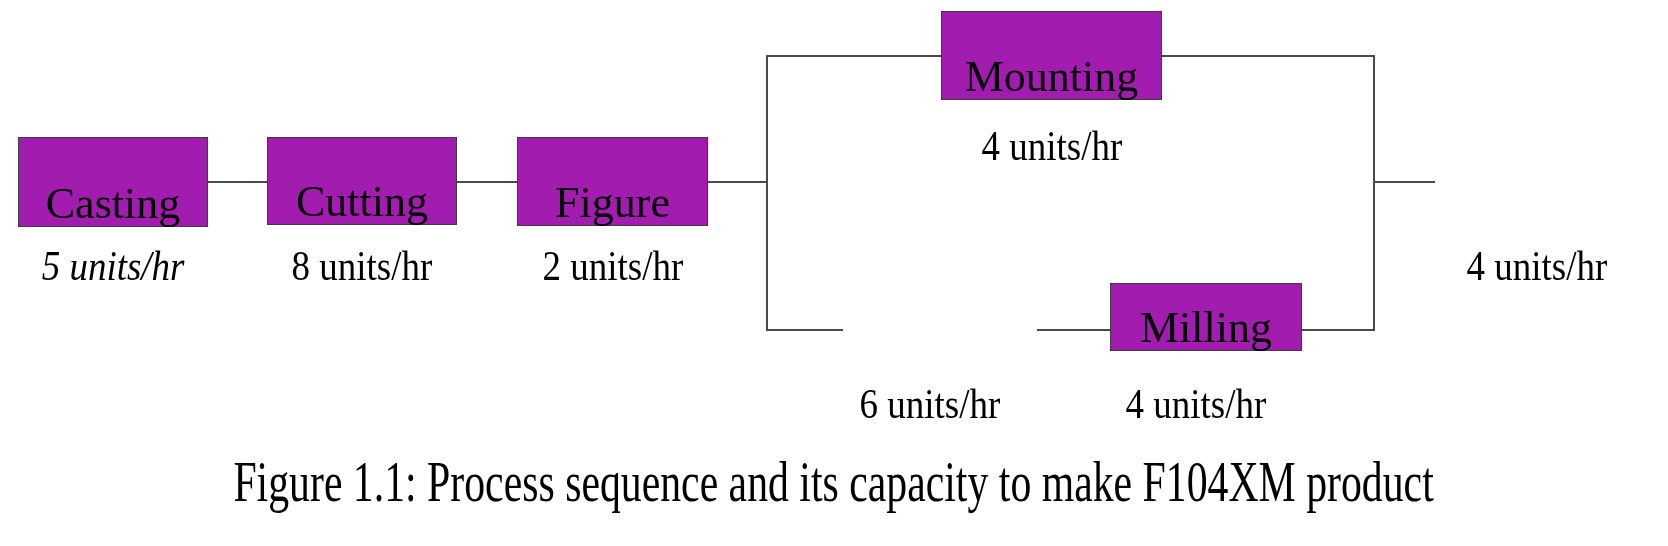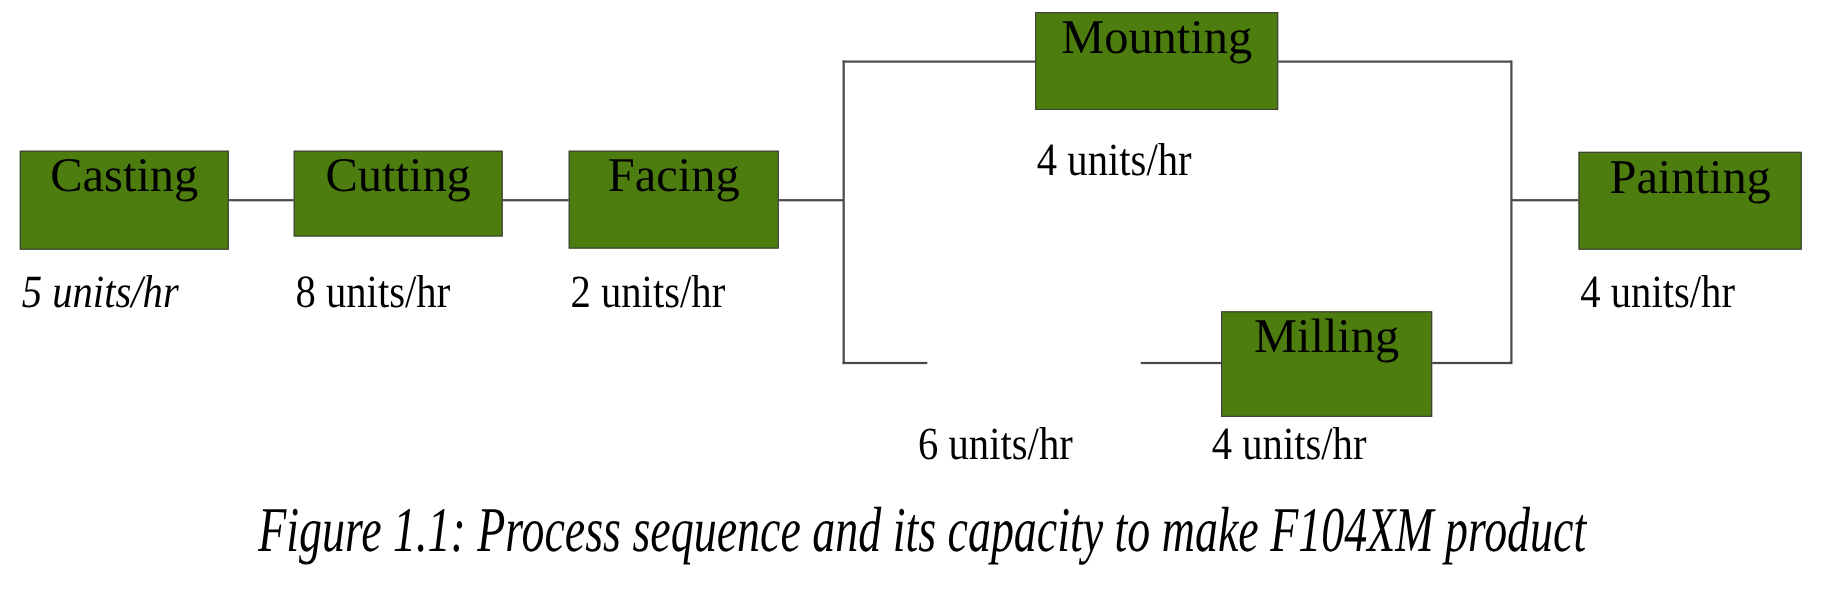--- a/index.html
+++ b/index.html
@@ -13,36 +13,36 @@
     height: 546px;
     background: #ffffff;
     font-family: "Liberation Serif", "DejaVu Serif", serif;
     color: #000000;
     overflow: hidden;
   }
   .pbox {
     position: absolute;
     box-sizing: border-box;
     border: 1.5px solid #3d3d3d;
-    background: #4d7c0f;
+    background: #a21caf;
     display: flex;
-    align-items: flex-start;
+    align-items: flex-end;
     justify-content: center;
   }
   .pbox .lbl {
     font-size: 44px;
     line-height: 1;
     white-space: nowrap;
     color: #000000;
   }
   .cap-lbl {
     position: absolute;
     font-size: 42px;
     line-height: 1.1;
-    text-align: left;
+    text-align: center;
     white-space: nowrap;
     color: #000000;
   }
   .cap-lbl .squeeze {
     display: inline-block;
     transform: scaleX(0.88);
     transform-origin: center;
   }
   .hline, .vline {
     position: absolute;
@@ -53,35 +53,34 @@
   .caption {
     position: absolute;
     left: 0;
     top: 452px;
     width: 1604px;
     text-align: center;
     font-size: 58px;
     line-height: 1.05;
     white-space: nowrap;
     color: #000000;
-    font-style: italic;
   }
   .caption .squeeze {
     display: inline-block;
     transform: scaleX(0.72);
     transform-origin: center;
   }
 
   
   #box-casting  { left: 18px;   top: 137px; width: 190px; height: 90px; }
-  #box-cutting  { left: 267px;  top: 137px; width: 190px; height: 78px; }
+  #box-cutting  { left: 267px;  top: 137px; width: 190px; height: 88px; }
   #box-facing   { left: 517px;  top: 137px; width: 191px; height: 89px; }
   #box-mounting { left: 941px;  top: 11px;  width: 221px; height: 89px; }
   #box-drilling { left: 843px;  top: 283px; width: 194px; height: 90px; }
-  #box-milling  { left: 1110px; top: 283px; width: 192px; height: 96px; }
+  #box-milling  { left: 1110px; top: 283px; width: 192px; height: 68px; }
   #box-painting { left: 1435px; top: 138px; width: 203px; height: 89px; }
 
   
   #cap-casting  { left: 10px;   top: 243px; width: 206px; font-style: italic; }
   #cap-cutting  { left: 259px;  top: 243px; width: 206px; }
   #cap-facing   { left: 509px;  top: 243px; width: 207px; }
   #cap-mounting { left: 933px;  top: 123px; width: 237px; }
   #cap-drilling { left: 825px;  top: 381px; width: 210px; }
   #cap-milling  { left: 1092px; top: 381px; width: 208px; }
   #cap-painting { left: 1427px; top: 243px; width: 219px; }
@@ -104,30 +103,27 @@
 
 <div id="canvas">
 
   <div class="pbox" id="box-casting">
     <span class="lbl">Casting</span>
   </div>
   <div class="pbox" id="box-cutting">
     <span class="lbl">Cutting</span>
   </div>
   <div class="pbox" id="box-facing">
-    <span class="lbl">Facing</span>
+    <span class="lbl">Figure</span>
   </div>
   <div class="pbox" id="box-mounting">
     <span class="lbl">Mounting</span>
   </div>
   <div class="pbox" id="box-milling">
     <span class="lbl">Milling</span>
-  </div>
-  <div class="pbox" id="box-painting">
-    <span class="lbl">Painting</span>
   </div>
 
   <div class="cap-lbl" id="cap-casting">
     <span class="squeeze">5 units/hr</span>
   </div>
   <div class="cap-lbl" id="cap-cutting">
     <span class="squeeze">8 units/hr</span>
   </div>
   <div class="cap-lbl" id="cap-facing">
     <span class="squeeze">2 units/hr</span>

